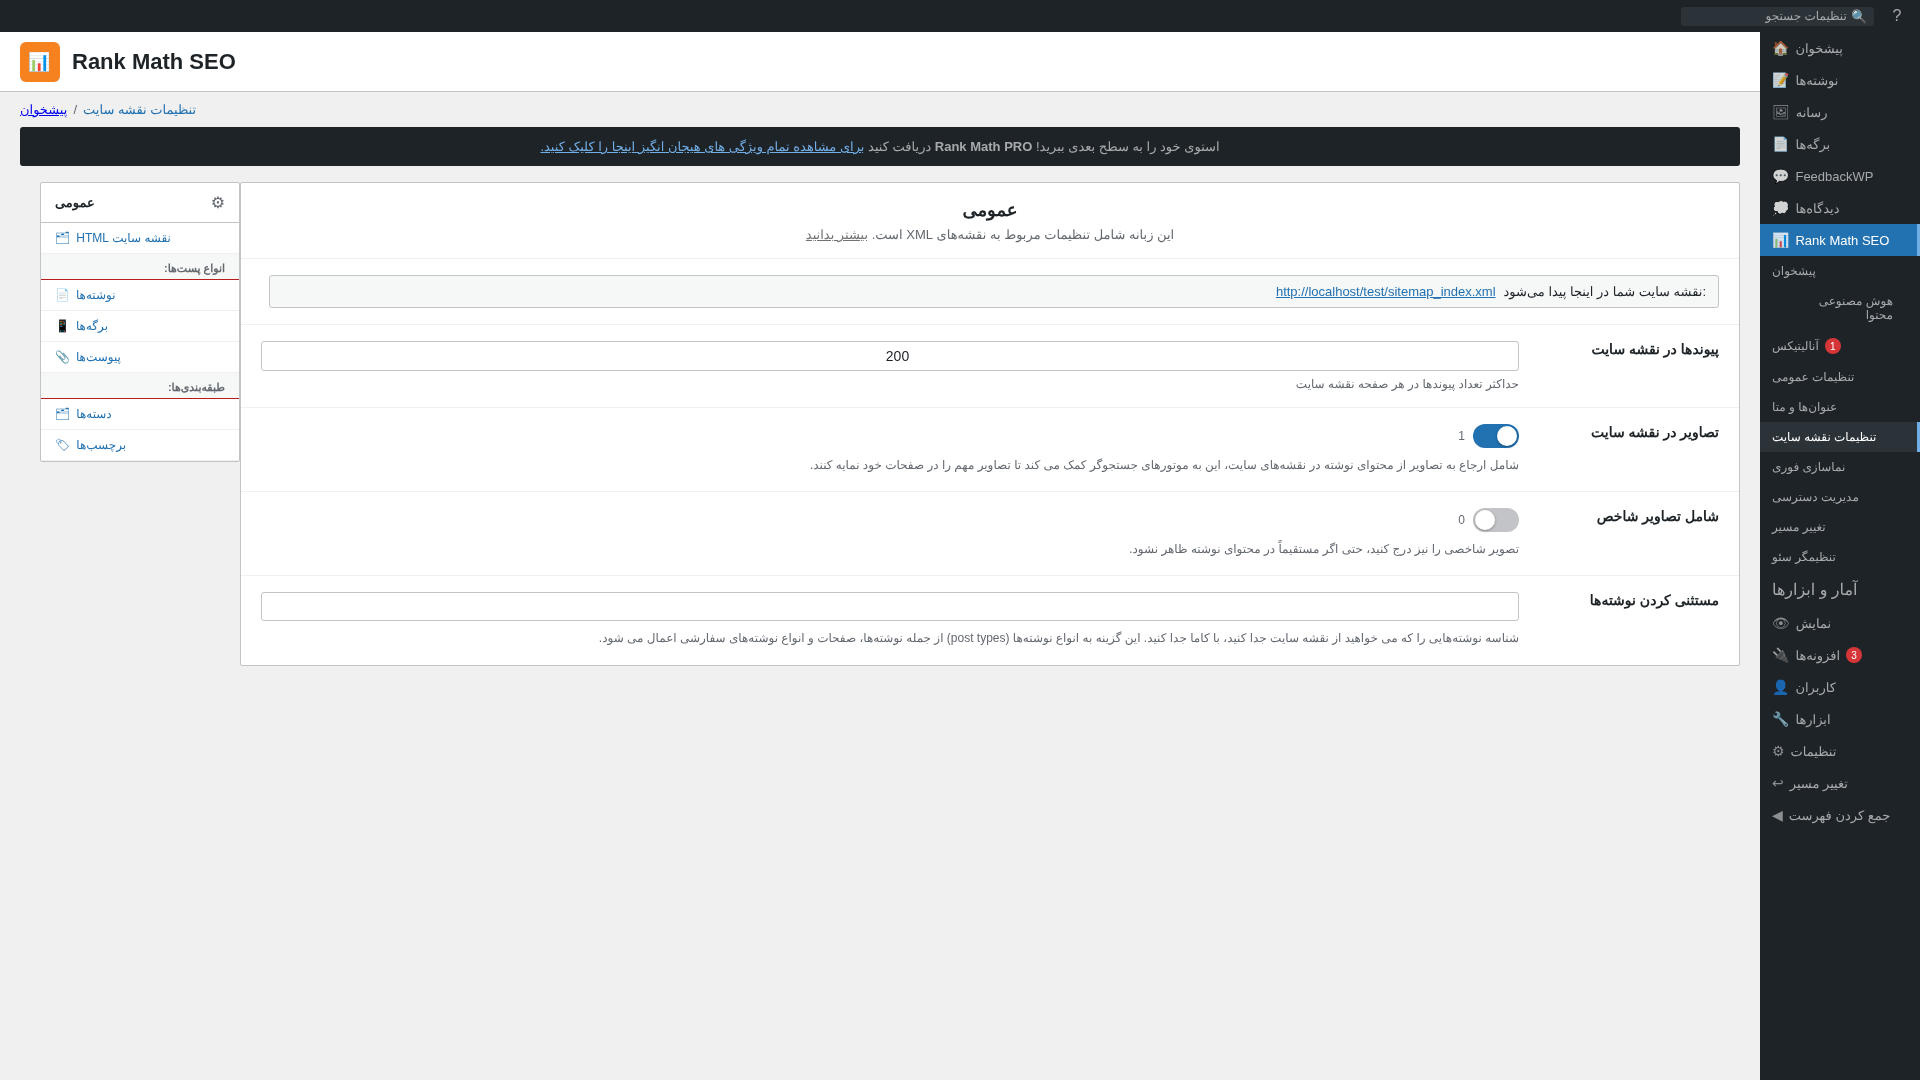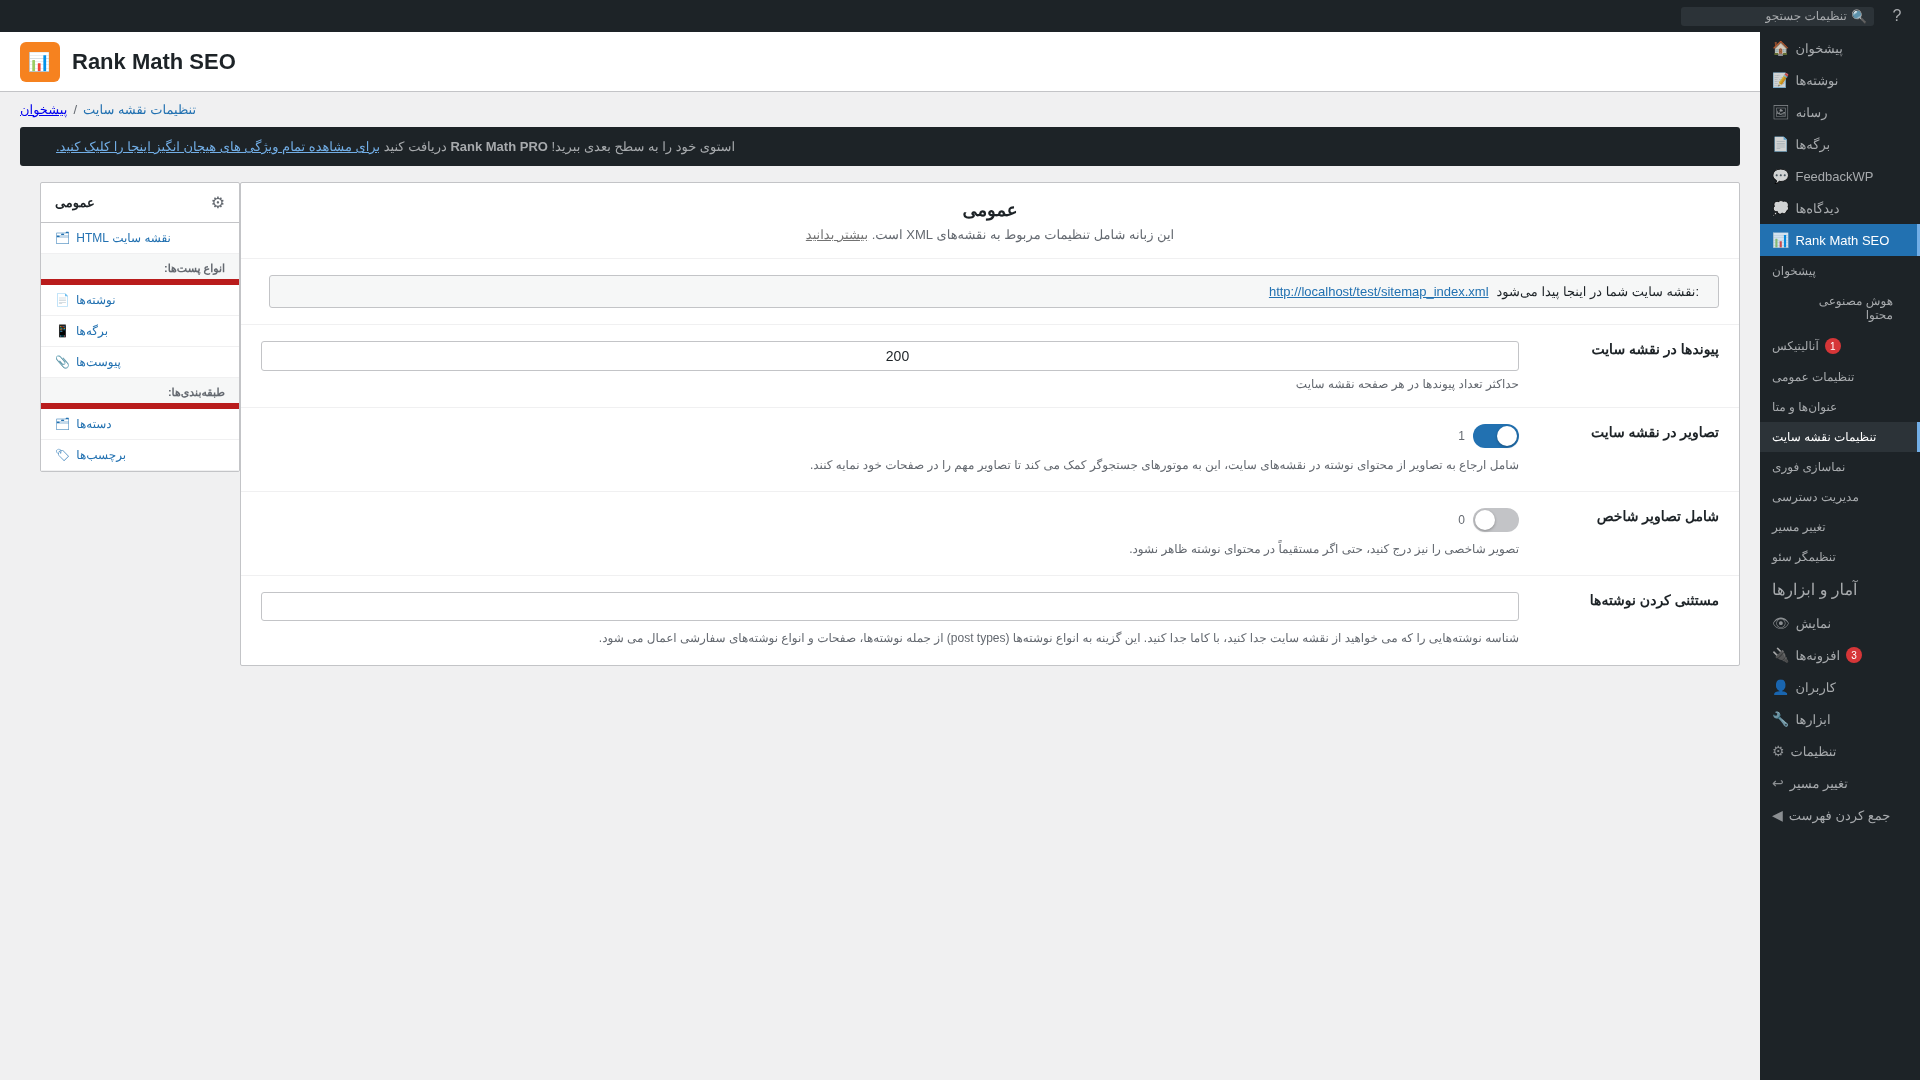--- a/index.html
+++ b/index.html
@@ -121,21 +121,21 @@
       justify-content: flex-end;
       gap: 6px;
     }
     .sec-sidebar-section {
       padding: 8px 14px 4px;
       color: #646970;
       font-size: 11px;
       font-weight: 600;
       text-transform: uppercase;
       background: #f6f7f7;
-      border-bottom: 6px solid #b91c1c;
+      border-bottom: 1px solid #b91c1c;
       display: flex;
       align-items: center;
       justify-content: space-between;
     }
     .badge-red {
       background: #d63638;
       color: #fff;
       font-size: 10px;
       border-radius: 50%;
       width: 16px;
@@ -163,21 +163,21 @@
     .breadcrumb-sep { color: #646970; }
 
     
     .promo-banner {
       background: #1d2327;
       color: #a7aaad;
       padding: 12px 36px;
       border-radius: 3px;
       margin-bottom: 16px;
       font-size: 13px;
-      text-align: left;
+      text-align: center;
     }
     .promo-banner a { color: #72aee6; text-decoration: underline; }
 
     
     .card {
       background: #fff;
       border: 1px solid #c3c4c7;
       border-radius: 2px;
       margin-bottom: 16px;
     }
@@ -221,21 +221,21 @@
     }
     .form-control-group {
       flex: 1;
     }
 
     
     .url-display {
       background: #f6f7f7;
       border: 1px solid #c3c4c7;
       border-radius: 3px;
-      padding: 8px 19px;
+      padding: 8px 12px;
       font-size: 13px;
       color: #1d2327;
       display: flex;
       align-items: center;
       justify-content: flex-end;
       gap: 8px;
       direction: ltr;
       text-align: center;
       margin-left: 8px;
     }

